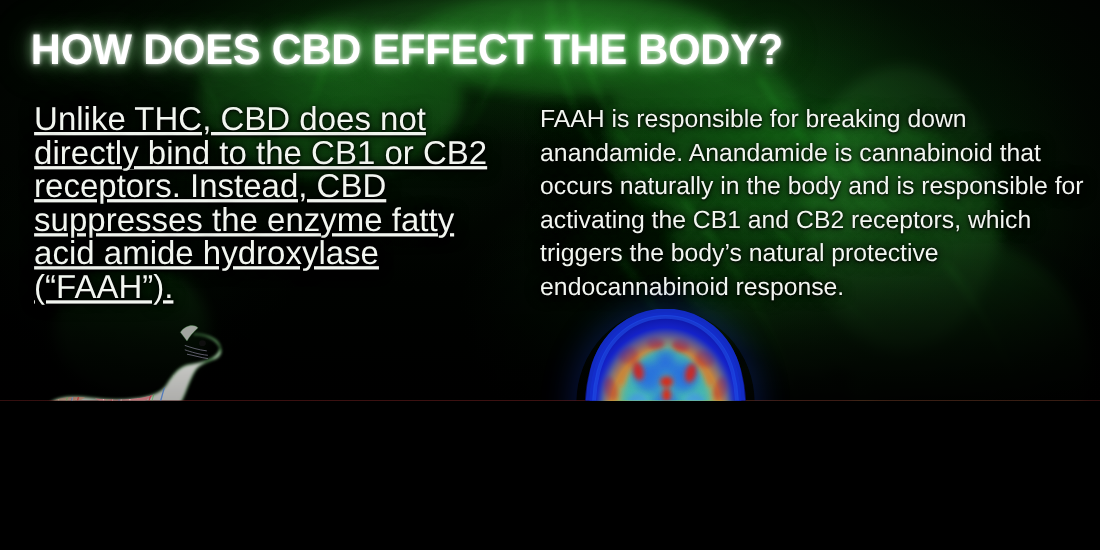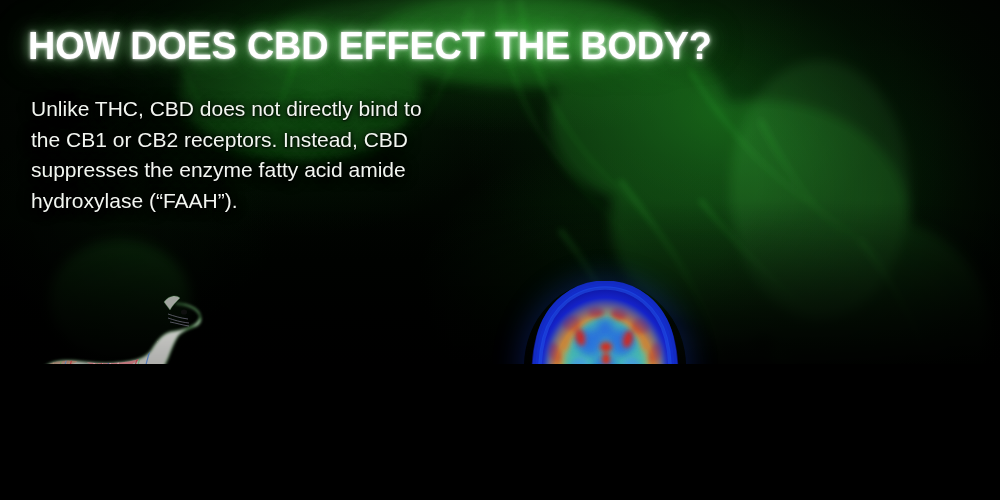--- a/index.html
+++ b/index.html
@@ -52,21 +52,21 @@
       0 0 46px rgba(60,200,60,0.28);
     white-space:nowrap;
   }
 
   
   .para {
     position:absolute;
     color:#f2f6f0;
     text-shadow:0 0 6px rgba(0,0,0,0.95), 0 1px 2px rgba(0,0,0,0.9), 0 0 14px rgba(0,0,0,0.6);
   }
-  #para-left  { left:31px;  top:94px;  width:420px; font-size:21px; line-height:30.5px; }
+  #para-left  { left:31px;  top:94px;  width:420px; font-size:30px; line-height:30.5px;text-decoration:underline; }
   #para-right { left:491px; top:93px;  width:500px; font-size:22.5px; line-height:30.5px; }
 
   .subnote {
     position:absolute;
     color:#edf2ea; font-size:15px; line-height:20.5px;
     text-shadow:0 0 5px rgba(0,0,0,0.95), 0 1px 2px rgba(0,0,0,0.95);
   }
   #note-cb1 { left:198px; top:243px; width:262px; }
   #note-cb2 { left:198px; top:362px; width:270px; }
   #note-thc { left:676px; top:316px; width:315px; font-size:15px; line-height:20.8px; }
@@ -134,20 +134,21 @@
     </g>
   </svg>
 
   <div class="bg bg-vignette"></div>
   <div class="bg bg-darkbottom"></div>
 
   <h1 id="title">HOW DOES CBD EFFECT THE BODY?</h1>
 
   <p class="para" id="para-left">Unlike THC, CBD does not directly bind to the CB1 or CB2 receptors. Instead, CBD suppresses the enzyme fatty acid amide hydroxylase (“FAAH”).</p>
 
+  <p class="para" id="para-right">FAAH is responsible for breaking down anandamide. Anandamide is cannabinoid that occurs naturally in the body and is responsible for activating the CB1 and CB2 receptors, which triggers the body’s natural protective endocannabinoid response.</p>
 
   <svg id="dog-figure" viewBox="0 0 196 156">
     <defs>
       <linearGradient id="bodyG" x1="0" y1="0" x2="0" y2="1">
         <stop offset="0%" stop-color="#f4f4f2" stop-opacity=".90"></stop>
         <stop offset="55%" stop-color="#dcdcd8" stop-opacity=".74"></stop>
         <stop offset="100%" stop-color="#9a9a98" stop-opacity=".66"></stop>
       </linearGradient>
       <radialGradient id="organG" cx="45%" cy="40%" r="70%">
         <stop offset="0%" stop-color="#e59a9d"></stop>

